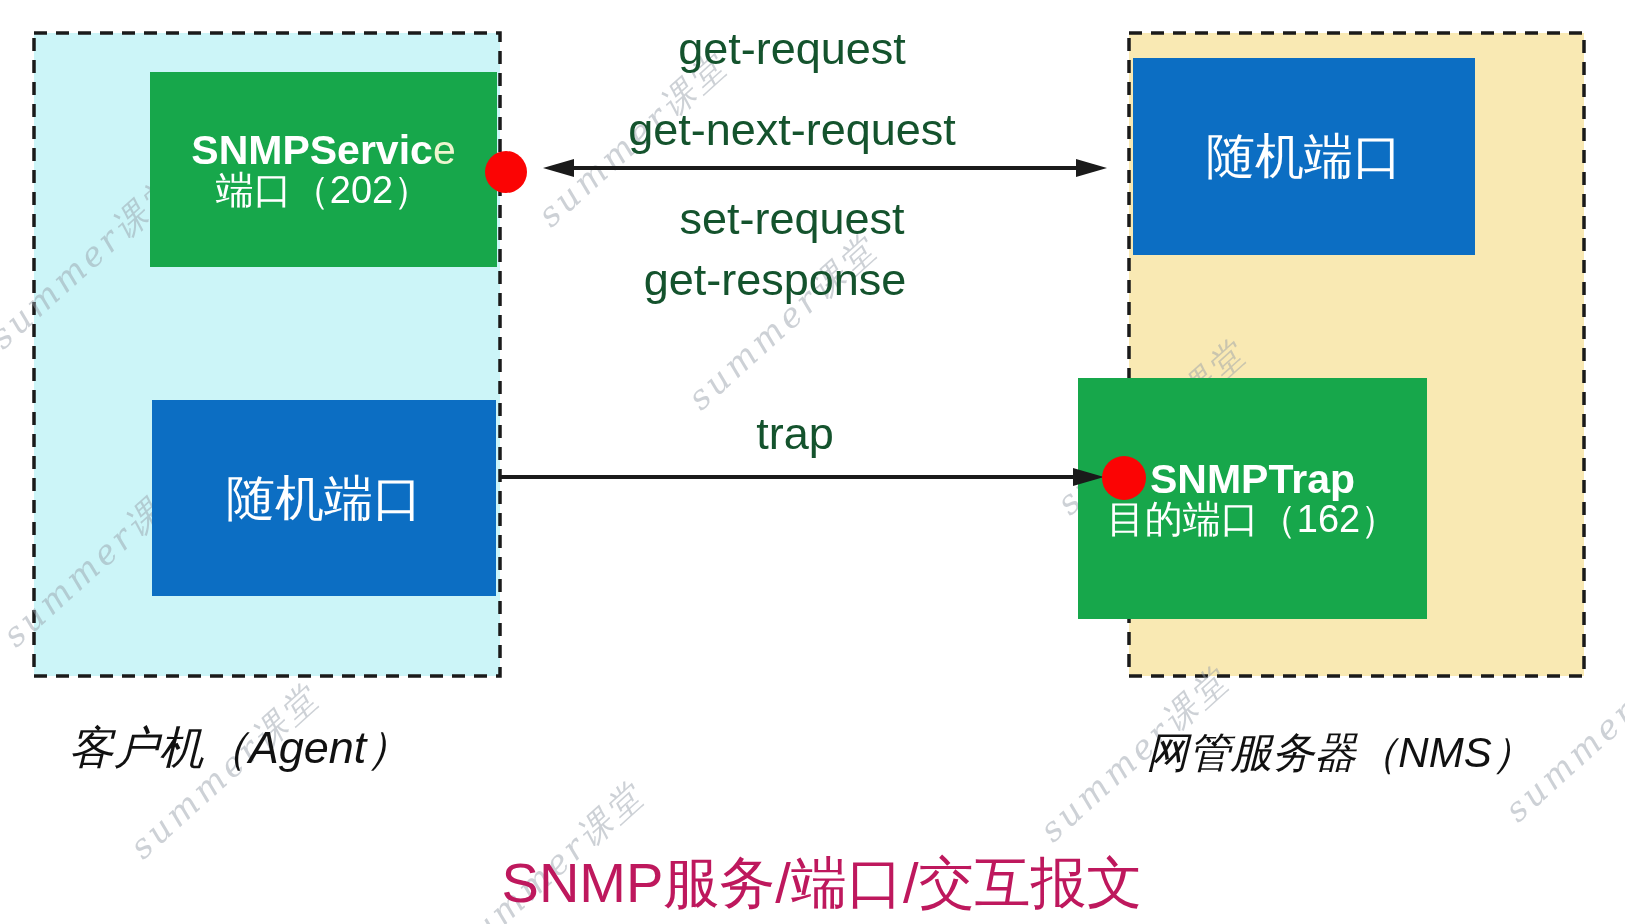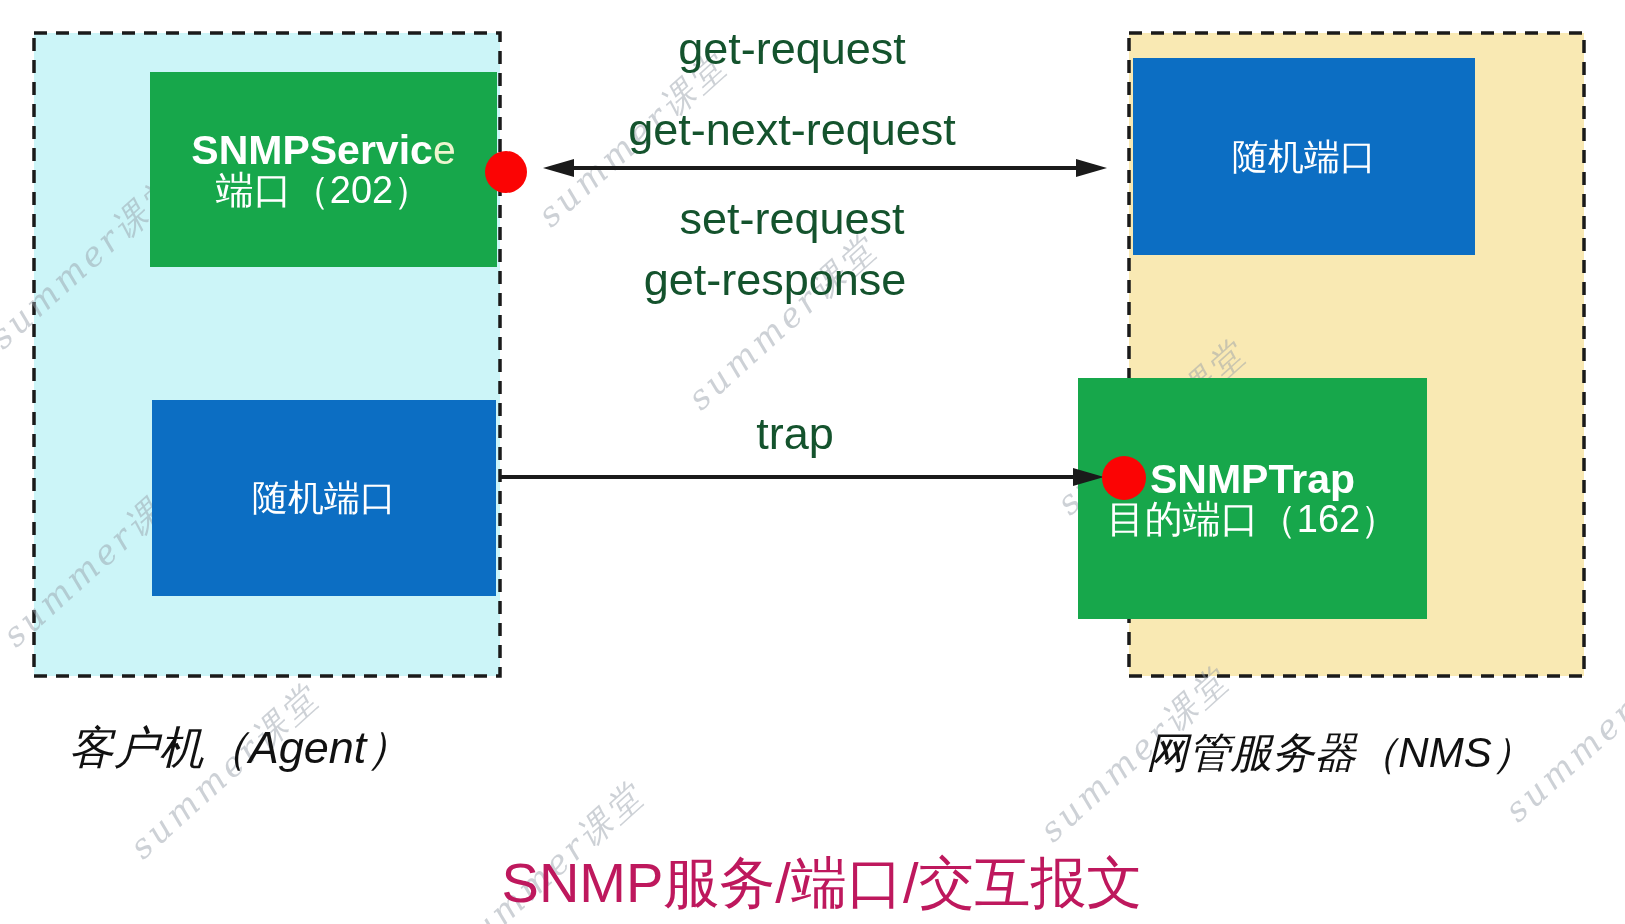--- a/index.html
+++ b/index.html
@@ -18,21 +18,21 @@
   }
   .portbox{
     position:absolute;z-index:2;display:flex;flex-direction:column;
     align-items:center;justify-content:center;gap:0;color:#ffffff;text-align:center;
   }
   .green{background:#17a74b;}
   .blue{background:#0c6ec3;}
   .boxname{font-size:41px;font-weight:bold;line-height:1;}
   .boxname .tail{font-weight:normal;color:#eef5cf;}
   .boxport{font-size:38px;line-height:1;}
-  .single{font-size:36px;line-height:1;text-align:right;}
+  .single{font-size:49px;line-height:1;text-align:right;}
   .msg{
     position:absolute;z-index:3;color:#14532d;font-size:45px;white-space:nowrap;
     transform:translate(-50%,-50%);
   }
   .caption{
     position:absolute;z-index:3;color:#111;font-size:45px;white-space:nowrap;
     transform:translate(-50%,-50%);
     font-style:italic;
   }
   .title{

